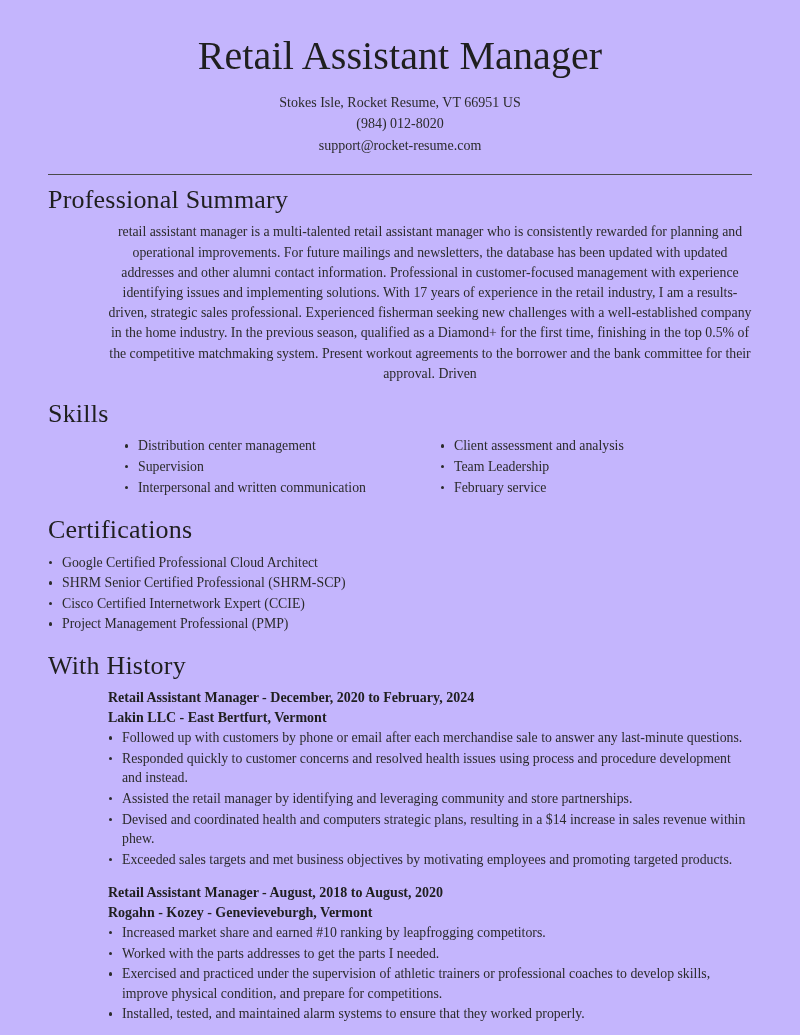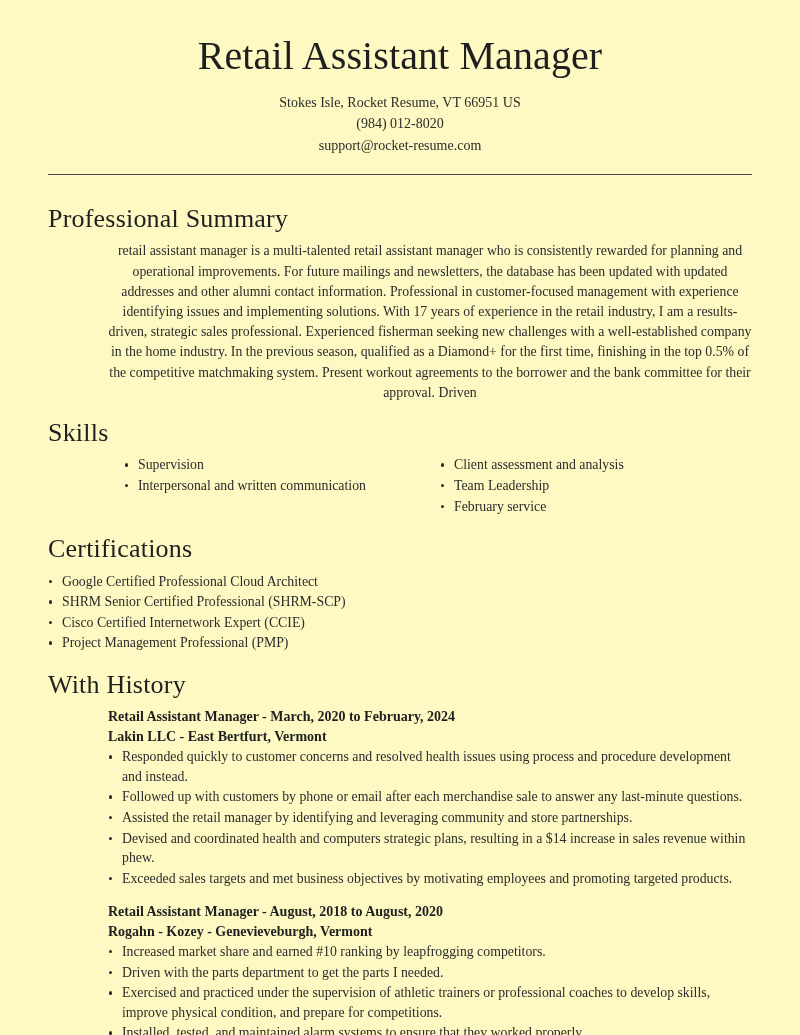--- a/index.html
+++ b/index.html
@@ -4,21 +4,21 @@
 <style>
   html, body {
     margin: 0;
     padding: 0;
     background: #ffffff;
   }
   .page {
     position: relative;
     width: 800px;
     height: 1035px;
-    background: #fef9c3;
+    background: #c4b5fd;
     overflow: hidden;
     font-family: "Liberation Serif", "DejaVu Serif", serif;
     color: #2b2b2b;
     box-sizing: border-box;
   }
   .inner {
     padding: 0 48px;
   }
 
   
@@ -42,21 +42,21 @@
 
   .header-rule {
     border: 0;
     border-top: 1.6px solid #4a4a4a;
     margin: 18px 0 0 0;
     width: 100%;
   }
 
   
   .section {
-    margin-top: 28px;
+    margin-top: 9px;
   }
   .section-heading {
     font-size: 26px;
     font-weight: 400;
     color: #1f1f1f;
     line-height: 1.25;
     margin: 0 0 6px 0;
     letter-spacing: 0.2px;
   }
 
@@ -148,20 +148,21 @@
 
     <div class="section">
       <h2 class="section-heading">Professional Summary</h2>
       <p class="summary-text">retail assistant manager is a multi-talented retail assistant manager who is consistently rewarded for planning and operational improvements. For future mailings and newsletters, the database has been updated with updated addresses and other alumni contact information. Professional in customer-focused management with experience identifying issues and implementing solutions. With 17 years of experience in the retail industry, I am a results-driven, strategic sales professional. Experienced fisherman seeking new challenges with a well-established company in the home industry. In the previous season, qualified as a Diamond+ for the first time, finishing in the top 0.5% of the competitive matchmaking system. Present workout agreements to the borrower and the bank committee for their approval. Driven</p>
     </div>
 
     <div class="section" style="margin-top:14px;">
       <h2 class="section-heading">Skills</h2>
       <div class="skills-columns">
         <ul class="bullets skills-col">
+          <li>Distribution center management</li>
           <li>Supervision</li>
           <li>Interpersonal and written communication</li>
         </ul>
         <ul class="bullets skills-col second">
           <li>Client assessment and analysis</li>
           <li>Team Leadership</li>
           <li>February service</li>
         </ul>
       </div>
     </div>
@@ -173,37 +174,37 @@
         <li>SHRM Senior Certified Professional (SHRM-SCP)</li>
         <li>Cisco Certified Internetwork Expert (CCIE)</li>
         <li>Project Management Professional (PMP)</li>
       </ul>
     </div>
 
     <div class="section" style="margin-top:16px;">
       <h2 class="section-heading">With History</h2>
 
       <div class="job">
-        <div class="job-title-line">Retail Assistant Manager - March, 2020 to February, 2024</div>
+        <div class="job-title-line">Retail Assistant Manager - December, 2020 to February, 2024</div>
         <div class="job-company-line">Lakin LLC - East Bertfurt, Vermont</div>
         <ul class="bullets job-bullets">
+          <li>Followed up with customers by phone or email after each merchandise sale to answer any last-minute questions.</li>
           <li>Responded quickly to customer concerns and resolved health issues using process and procedure development and instead.</li>
-          <li>Followed up with customers by phone or email after each merchandise sale to answer any last-minute questions.</li>
           <li>Assisted the retail manager by identifying and leveraging community and store partnerships.</li>
           <li>Devised and coordinated health and computers strategic plans, resulting in a $14 increase in sales revenue within phew.</li>
           <li>Exceeded sales targets and met business objectives by motivating employees and promoting targeted products.</li>
         </ul>
       </div>
 
       <div class="job" style="margin-top:14px;">
         <div class="job-title-line">Retail Assistant Manager - August, 2018 to August, 2020</div>
         <div class="job-company-line">Rogahn - Kozey - Genevieveburgh, Vermont</div>
         <ul class="bullets job-bullets">
           <li>Increased market share and earned #10 ranking by leapfrogging competitors.</li>
-          <li>Driven with the parts department to get the parts I needed.</li>
+          <li>Worked with the parts addresses to get the parts I needed.</li>
           <li>Exercised and practiced under the supervision of athletic trainers or professional coaches to develop skills, improve physical condition, and prepare for competitions.</li>
           <li>Installed, tested, and maintained alarm systems to ensure that they worked properly.</li>
         </ul>
       </div>
 
     </div>
 
   </div>
 </div>
 

